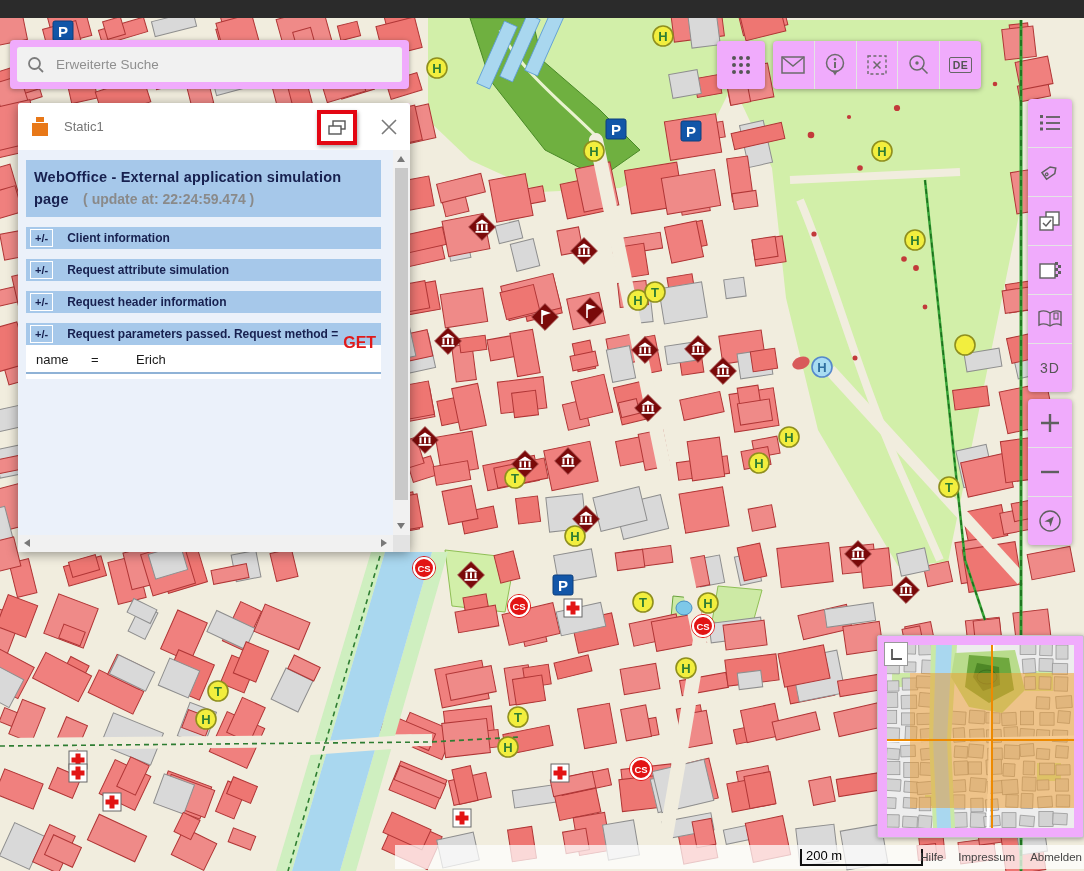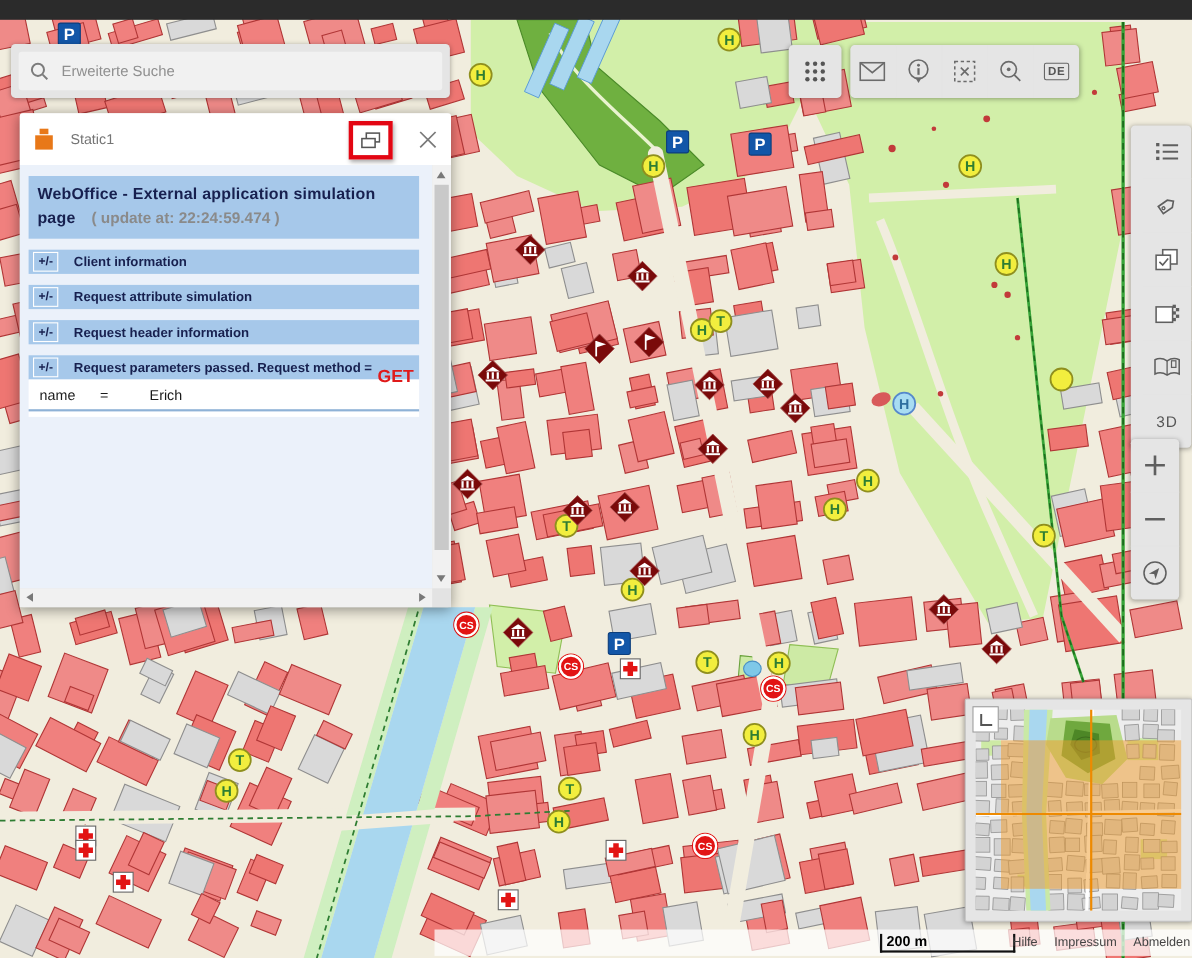--- a/index.html
+++ b/index.html
@@ -3,39 +3,39 @@
 <meta charset="utf-8">
 <style>
   html,body{margin:0;padding:0;background:#fff;}
   #app{position:relative;width:1084px;height:871px;overflow:hidden;
        font-family:"Liberation Sans",sans-serif;}
   
   #map-svg{position:absolute;left:0;top:0;width:1084px;height:871px;z-index:1;}
   
   #topbar{position:absolute;left:0;top:0;width:1084px;height:18px;background:#2b2b2b;z-index:9;}
   
-  .card{position:absolute;background:#e5e5e5;border-radius:4px;
+  .card{position:absolute;background:#f0abfc;border-radius:4px;
         box-shadow:0 1px 5px rgba(0,0,0,.35);z-index:4;}
   
   #search-card{left:10px;top:40px;width:399px;height:49px;}
   #search-field{position:absolute;left:7px;top:7px;right:7px;bottom:7px;background:#f1f1f1;
         border-radius:3px;display:flex;align-items:center;padding:0 10px;box-sizing:border-box;}
   #search-input{border:none;background:transparent;outline:none;flex:1;margin-left:9px;
         font-size:13.5px;color:#555;font-family:"Liberation Sans",sans-serif;}
   #search-input::placeholder{color:#8f8f8f;opacity:1;}
   
   #toolgrid{left:717px;top:41px;width:48px;height:48px;display:flex;align-items:center;justify-content:center;cursor:pointer;}
   #toolbar{left:773px;top:41px;width:208px;height:48px;display:flex;}
   .tbtn{width:48px;height:48px;display:flex;align-items:center;justify-content:center;
         border-right:1px solid #e4e4e4;cursor:pointer;}
   .tbtn:last-child{border-right:none;}
   .lang-box{border:1.6px solid #666;border-radius:2px;color:#555;font-size:10.5px;
         font-weight:bold;padding:1px 3px;letter-spacing:.5px;}
   
-  #sidebar{left:1028px;top:114px;width:44px;padding-left:11px;}
+  #sidebar{left:1028px;top:99px;width:44px;}
   #zoombar{left:1028px;top:399px;width:44px;}
   .sbtn{width:44px;height:48px;display:flex;align-items:center;justify-content:center;
         border-bottom:1px solid #e4e4e4;cursor:pointer;color:#555;}
   .sbtn:last-child{border-bottom:none;}
   .s3d{font-size:14px;color:#555;letter-spacing:1px;}
   
   #panel{left:18px;top:103px;width:392px;height:449px;z-index:5;border-radius:3px;
          box-shadow:0 2px 12px rgba(0,0,0,.4);}
   #panel-header{position:absolute;left:0;top:0;right:0;height:47px;background:#fff;
          border-radius:3px 3px 0 0;display:flex;align-items:center;padding:0 14px;box-sizing:border-box;}
@@ -71,21 +71,21 @@
   .a-dn{left:4px;bottom:6px;border-left:4.5px solid transparent;border-right:4.5px solid transparent;border-top:6px solid #787878;}
   .a-lf{left:6px;top:4px;border-top:4.5px solid transparent;border-bottom:4.5px solid transparent;border-right:6px solid #787878;}
   .a-rt{right:6px;top:4px;border-top:4.5px solid transparent;border-bottom:4.5px solid transparent;border-left:6px solid #787878;}
   
   #statusbar{position:absolute;left:395px;top:845px;width:689px;height:24px;
       background:rgba(255,255,255,.72);z-index:3;font-size:11px;color:#3a3a3a;}
   #status-text{position:absolute;left:60px;top:6px;white-space:nowrap;}
   #status-text .sep{display:inline-block;width:14px;}
   #scalebar{position:absolute;left:405px;top:4px;width:123px;height:17px;
       border-left:2px solid #111;border-right:2px solid #111;border-bottom:2px solid #111;box-sizing:border-box;}
-  #scalebar span{position:absolute;left:4px;top:-1px;font-size:13px;font-weight:bold;color:#000;}
+  #scalebar span{position:absolute;left:4px;top:-1px;font-size:13px;font-weight:normal;color:#000;}
   #status-links{position:absolute;right:2px;top:6px;display:flex;gap:15px;}
   #status-links a{color:#444;font-size:11.5px;cursor:pointer;}
   
   #minimap{left:877px;top:635px;width:207px;height:203px;border:1px solid #c4c4c4;
       border-radius:2px;box-sizing:border-box;padding:9px;z-index:3;}
   #mini-toggle{position:absolute;left:6px;top:6px;width:22px;height:22px;background:#fff;
       border:1px solid #999;z-index:2;display:flex;align-items:center;justify-content:center;cursor:pointer;}
 </style>
 </head>
 <body>

